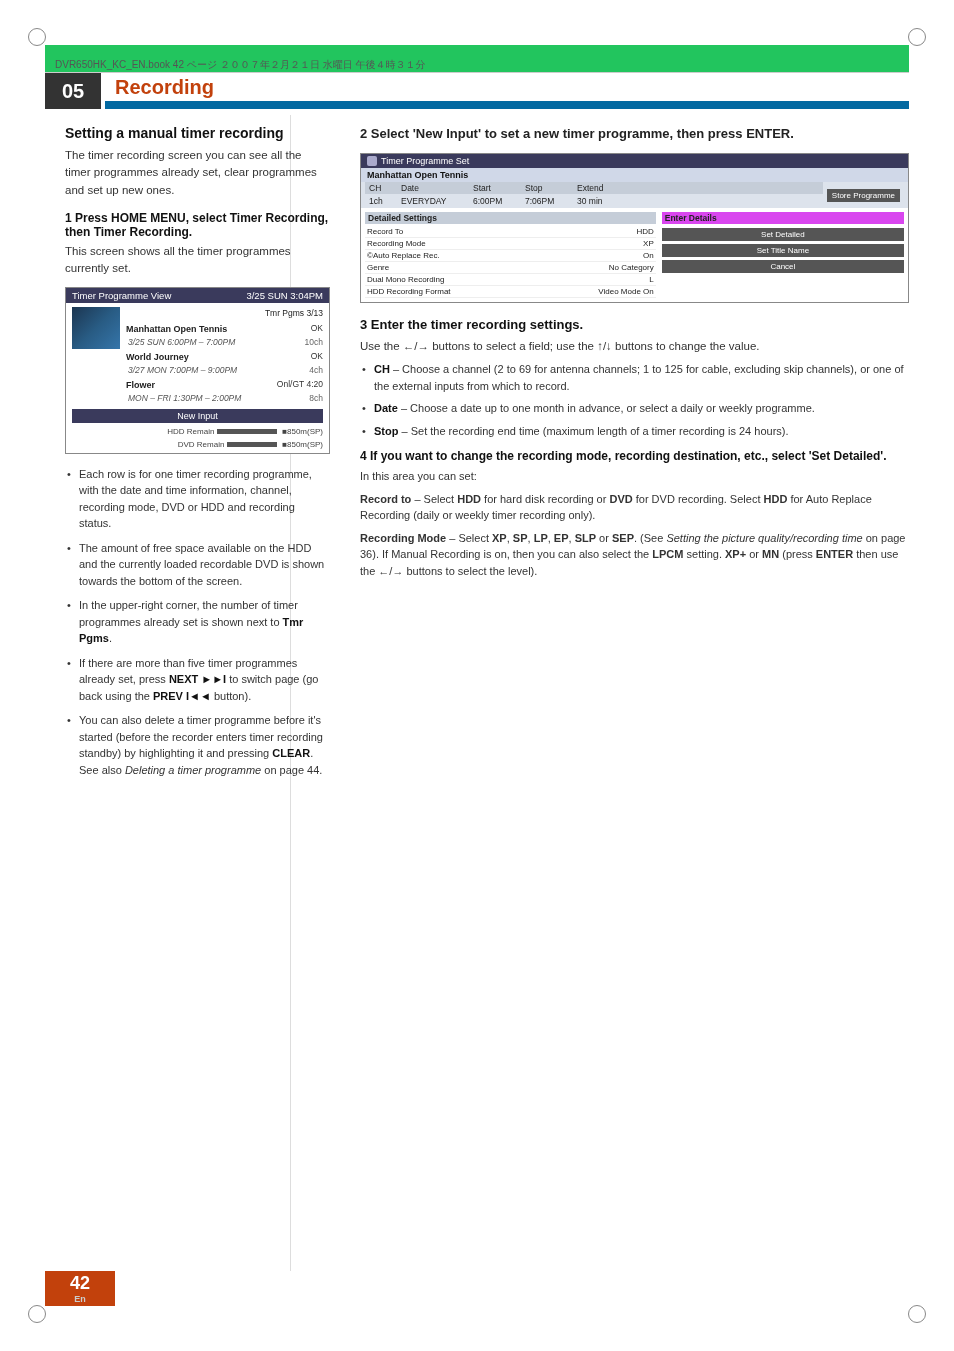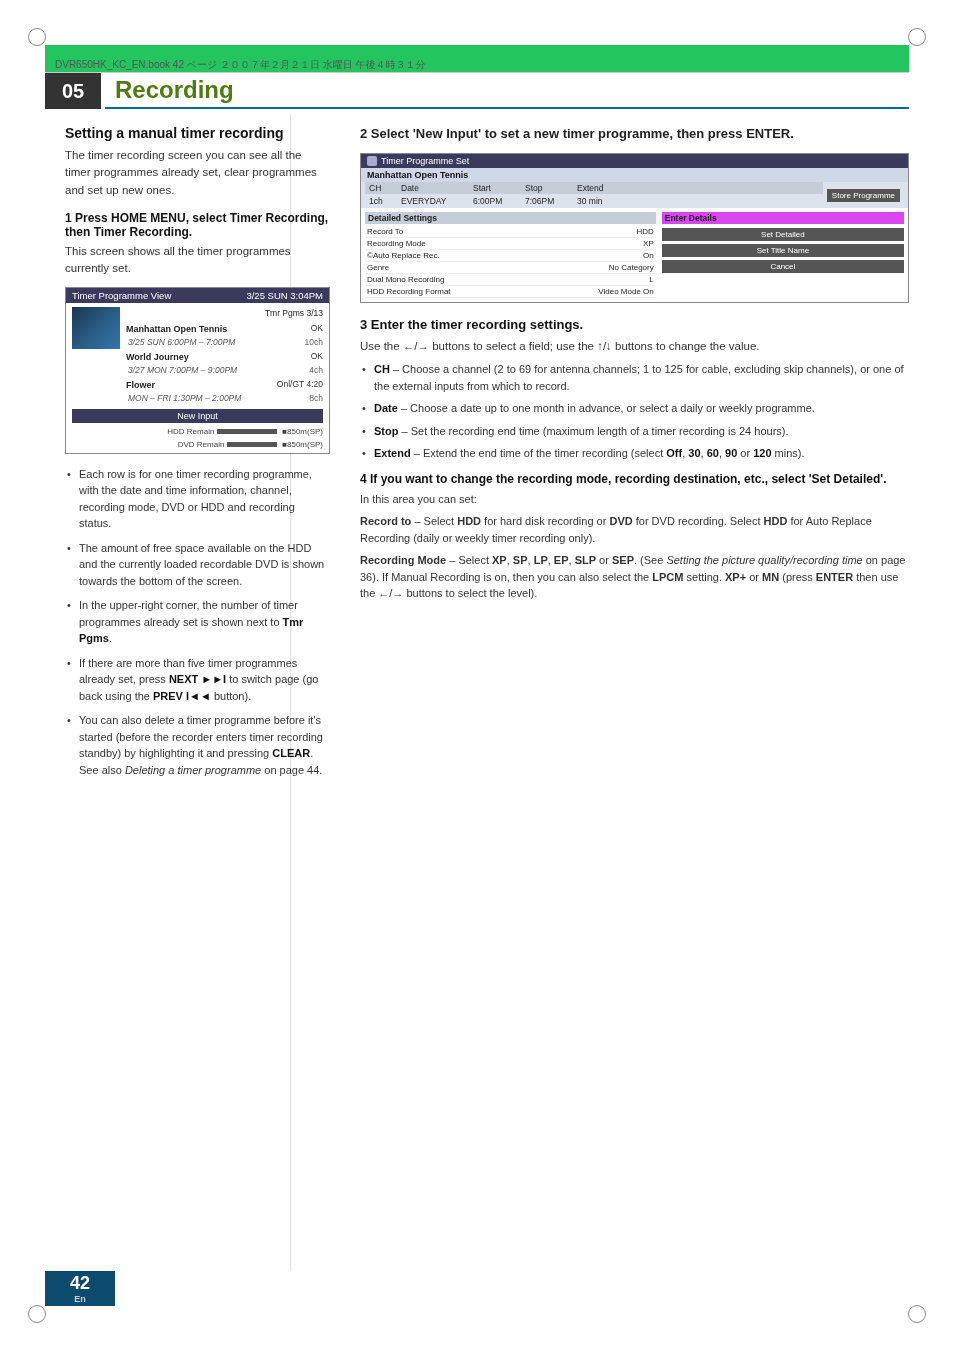--- a/index.html
+++ b/index.html
@@ -60,26 +60,26 @@
     }
 
     
     .chapter-title {
       position: absolute;
       top: 73px;
       left: 105px;
       right: 45px;
       height: 36px;
       background: #fff;
-      border-bottom: 2px solid #0369a1;
+      border-bottom: 8px solid #0369a1;
       display: flex;
       align-items: center;
-      font-size: 24px;
-      font-weight: bold;
-      color: #4d7c0f;
+      font-size: 20px;
+      font-weight: bold;
+      color: #c2410c;
     }
 
     
     .content-area {
       position: absolute;
       top: 115px;
       left: 45px;
       right: 45px;
       bottom: 80px;
     }
@@ -390,21 +390,21 @@
       font-weight: bold;
     }
 
     
     .page-number-area {
       position: absolute;
       bottom: 45px;
       left: 45px;
       width: 70px;
       height: 35px;
-      background: #0c4a6e;
+      background: #c2410c;
       color: #fff;
       display: flex;
       flex-direction: column;
       align-items: center;
       justify-content: center;
       font-size: 18px;
       font-weight: bold;
     }
     .page-number-en {
       font-size: 9px;
@@ -587,21 +587,20 @@
         </div>
       </div>
     </div>
 
     <div class="step-heading">3  Enter the timer recording settings.</div>
     <div class="step-body">Use the ←/→ buttons to select a field; use the ↑/↓ buttons to change the value.</div>
     <ul class="step-bullets">
       <li><b>CH</b> – Choose a channel (2 to 69 for antenna channels; 1 to 125 for cable, excluding skip channels), or one of the external inputs from which to record.</li>
       <li><b>Date</b> – Choose a date up to one month in advance, or select a daily or weekly programme.</li>
       <li><b>Stop</b> – Set the recording end time (maximum length of a timer recording is 24 hours).</li>
-      <li><b>Extend</b> – Extend the end time of the timer recording (select <b>Off</b>, <b>30</b>, <b>60</b>, <b>90</b> or <b>120</b> mins).</li>
     </ul>
 
     <div class="step4-heading">4  If you want to change the recording mode, recording destination, etc., select 'Set Detailed'.</div>
     <div class="step4-body">In this area you can set:</div>
     <div class="step4-body">
       <span class="para-label">Record to</span> – Select <b>HDD</b> for hard disk recording or <b>DVD</b> for DVD recording. Select <b>HDD</b>  for Auto Replace Recording (daily or weekly timer recording only).
     </div>
     <div class="step4-body">
       <span class="para-label">Recording Mode</span> – Select <b>XP</b>, <b>SP</b>, <b>LP</b>, <b>EP</b>, <b>SLP</b> or <b>SEP</b>. (See <i>Setting the picture quality/recording time</i> on page 36). If Manual Recording is on, then you can also select the <b>LPCM</b> setting. <b>XP+</b> or <b>MN</b> (press <b>ENTER</b> then use the ←/→ buttons to select the level).
     </div>

